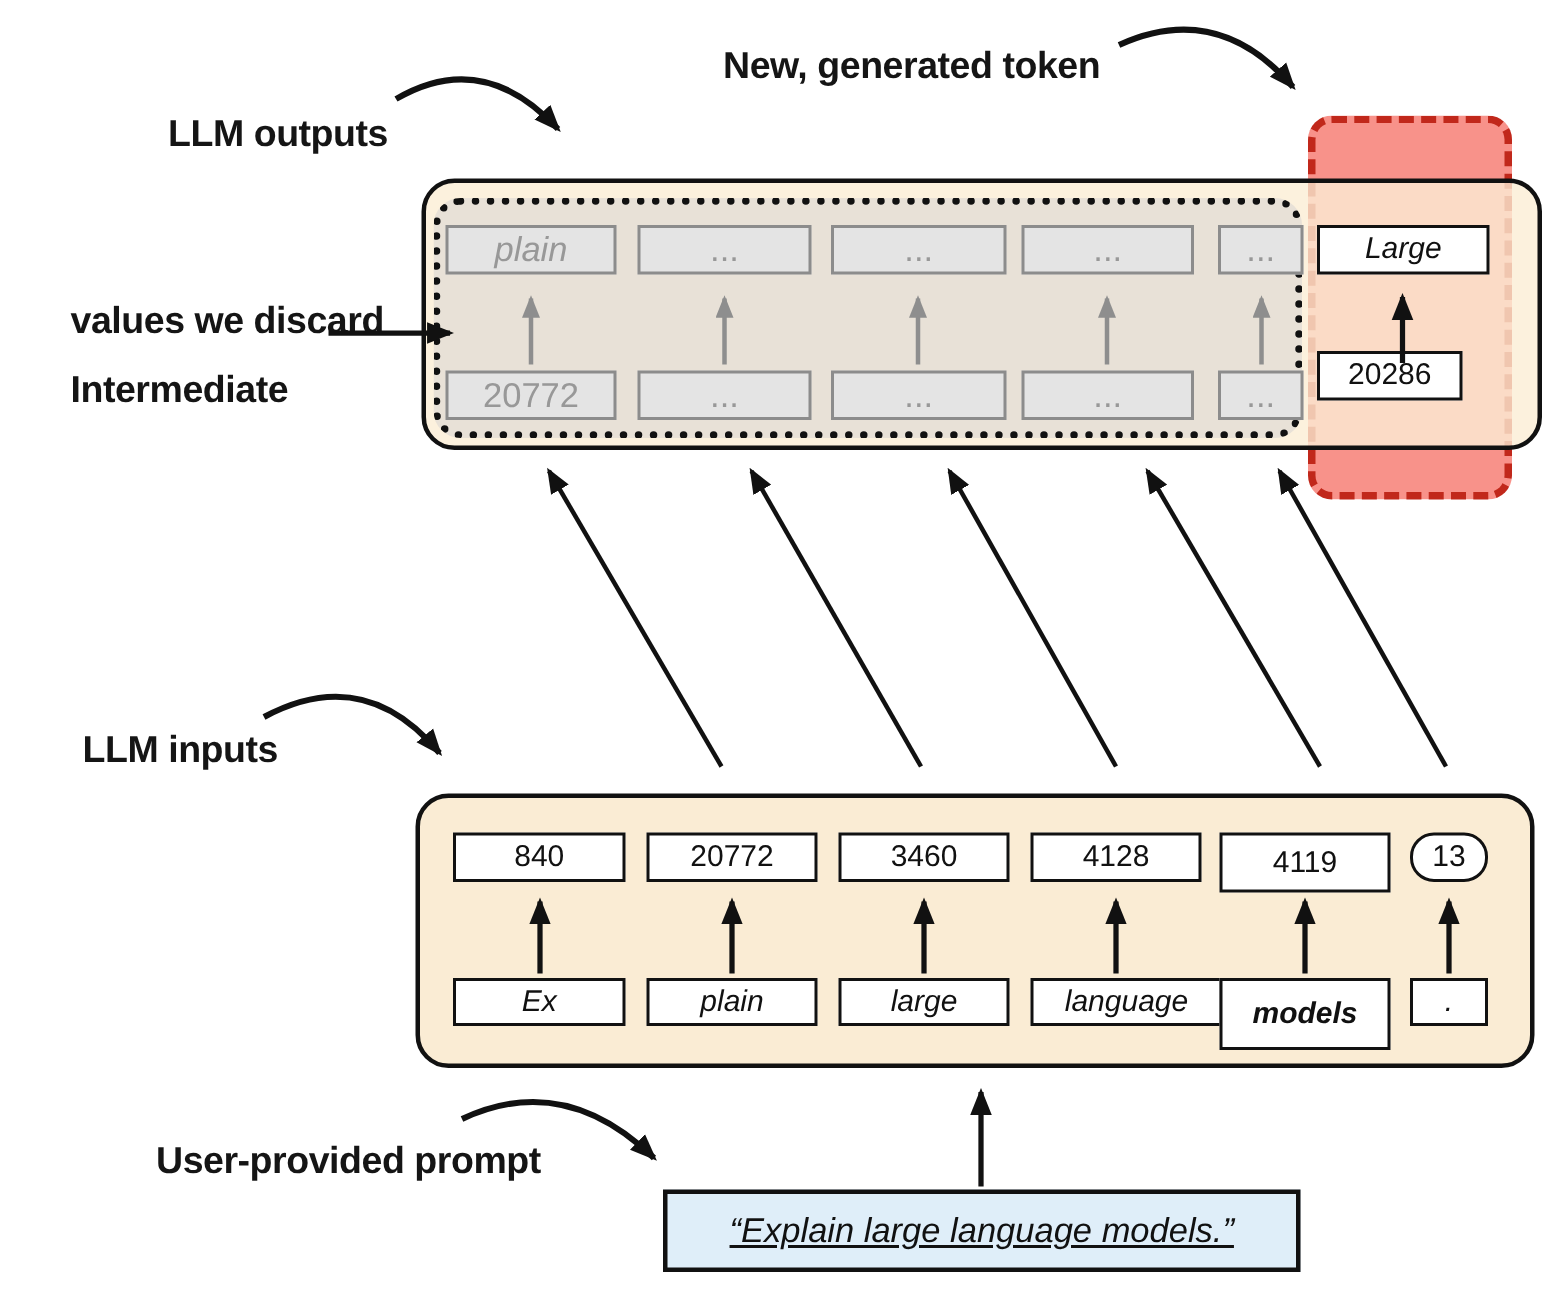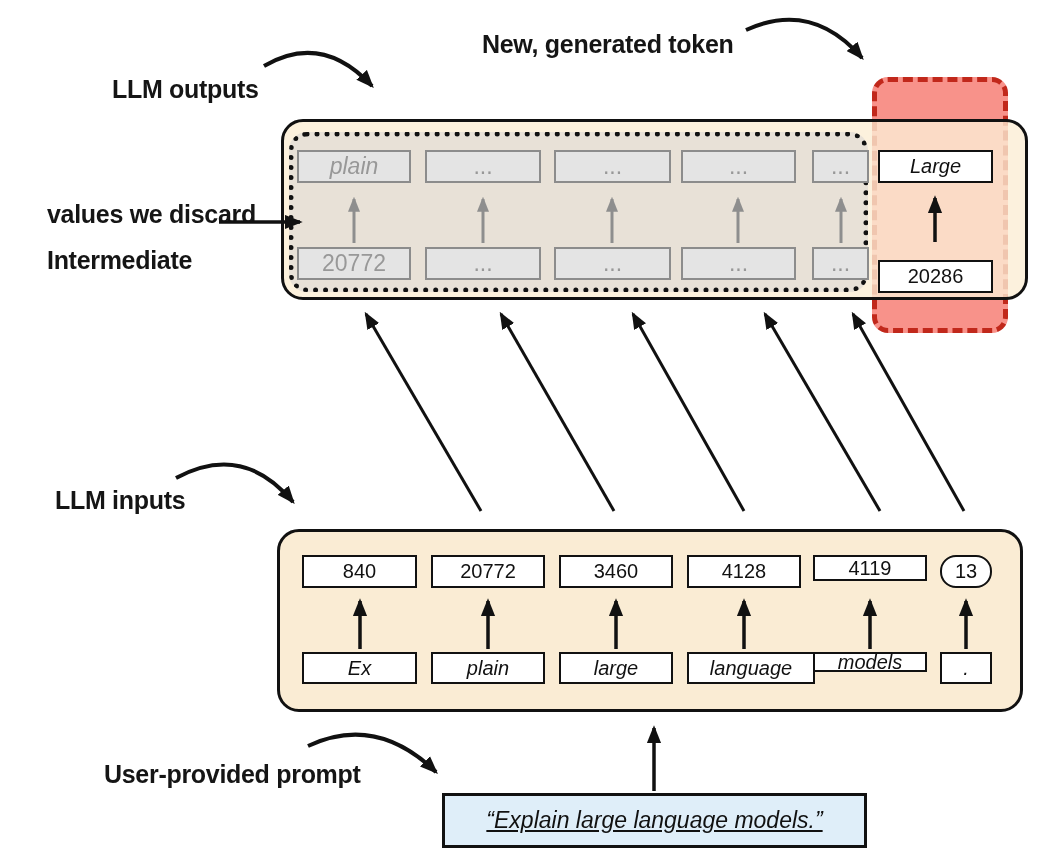--- a/index.html
+++ b/index.html
@@ -93,58 +93,58 @@
   <div class="gtok" style="left:681px; top:247px; width:115px; height:33px;">
       <span>...</span>
     </div>
   <div class="gtok" style="left:812px; top:247px; width:57px; height:33px;">
       <span>...</span>
     </div>
 
   <div class="tok ital" style="left:878px; top:150px; width:115px; height:33px;">
       <span>Large</span>
     </div>
-  <div class="tok" style="left:878px; top:260px; width:115px; height:33px;">
+  <div class="tok" style="left:878px; top:234px; width:97px; height:33px;">
       <span>20286</span>
     </div>
 
   <div class="outer-box input-box"></div>
 
   <div class="tok" style="left:302px; top:555px; width:115px; height:33px;">
       <span>840</span>
     </div>
   <div class="tok" style="left:431px; top:555px; width:114px; height:33px;">
       <span>20772</span>
     </div>
   <div class="tok" style="left:559px; top:555px; width:114px; height:33px;">
       <span>3460</span>
     </div>
   <div class="tok" style="left:687px; top:555px; width:114px; height:33px;">
       <span>4128</span>
     </div>
-  <div class="tok" style="left:813px; top:555px; width:114px; height:26px;text-align:center;">
+  <div class="tok" style="left:813px; top:555px; width:114px; height:40px;text-align:center;">
       <span>4119</span>
     </div>
   <div class="tok" style="left:940px; top:555px; width:52px; height:33px;border-radius:16px;">
       <span>13</span>
     </div>
 
   <div class="tok ital" style="left:302px; top:652px; width:115px; height:32px;">
       <span>Ex</span>
     </div>
   <div class="tok ital" style="left:431px; top:652px; width:114px; height:32px;">
       <span>plain</span>
     </div>
   <div class="tok ital" style="left:559px; top:652px; width:114px; height:32px;">
       <span>large</span>
     </div>
   <div class="tok ital" style="left:687px; top:652px; width:128px; height:32px;">
       <span>language</span>
     </div>
-  <div class="tok ital" style="left:813px; top:652px; width:114px; height:20px;">
+  <div class="tok ital" style="left:813px; top:652px; width:114px; height:48px;font-weight:bold;">
       <span>models</span>
     </div>
   <div class="tok ital" style="left:940px; top:652px; width:52px; height:32px;">
       <span>.</span>
     </div>
 
 
   <div class="prompt-box">
     <span>“Explain large language models.”</span>
   </div>

